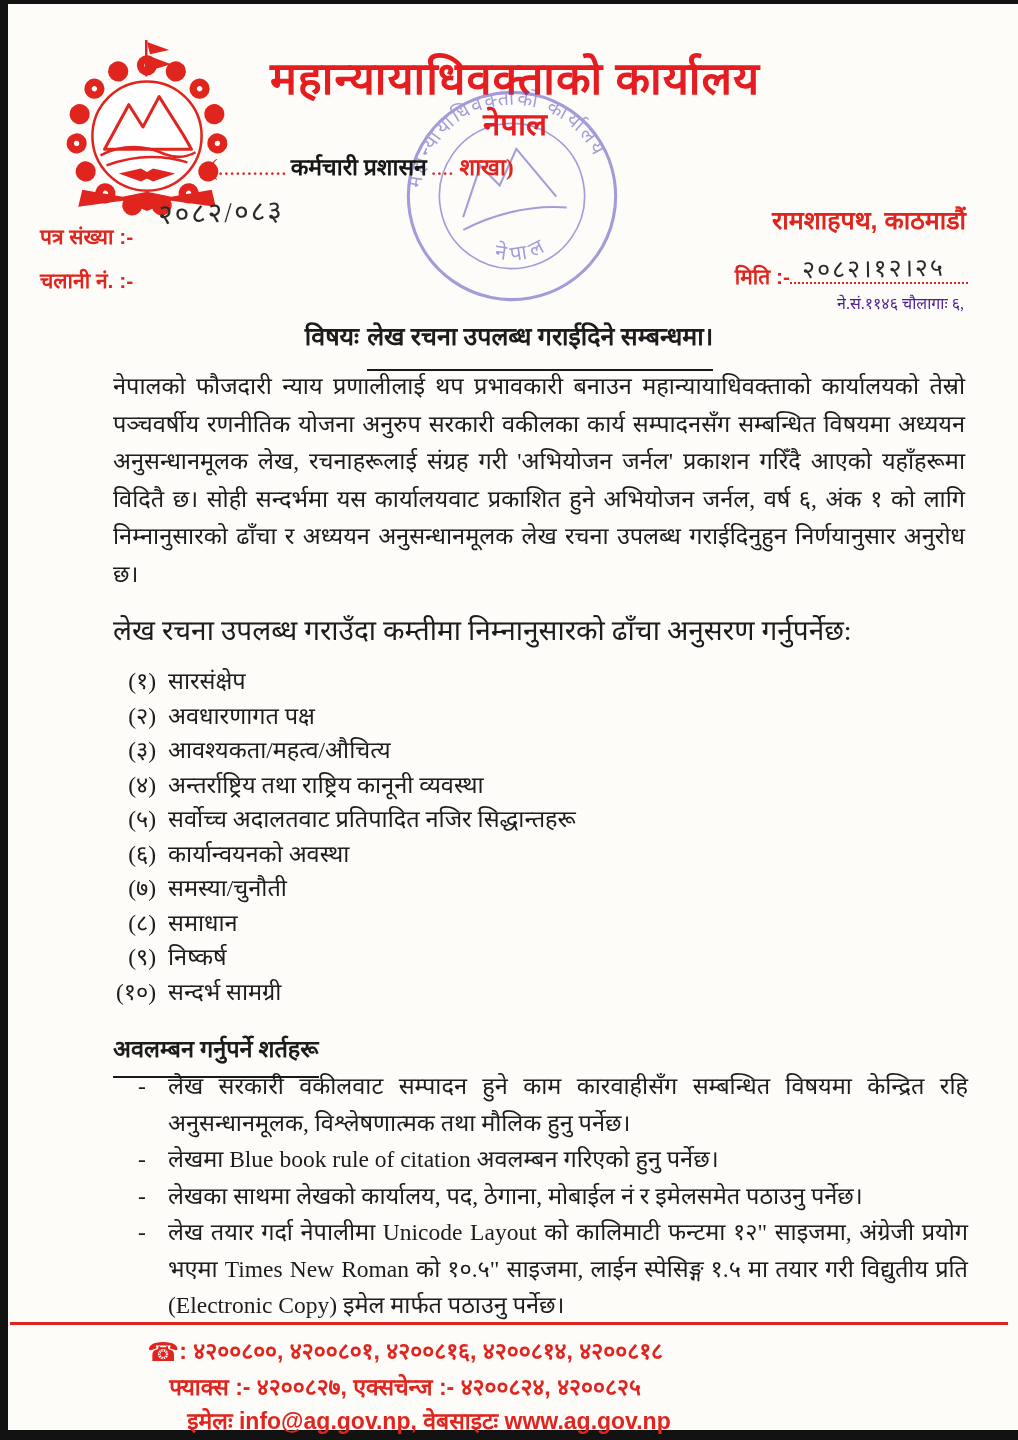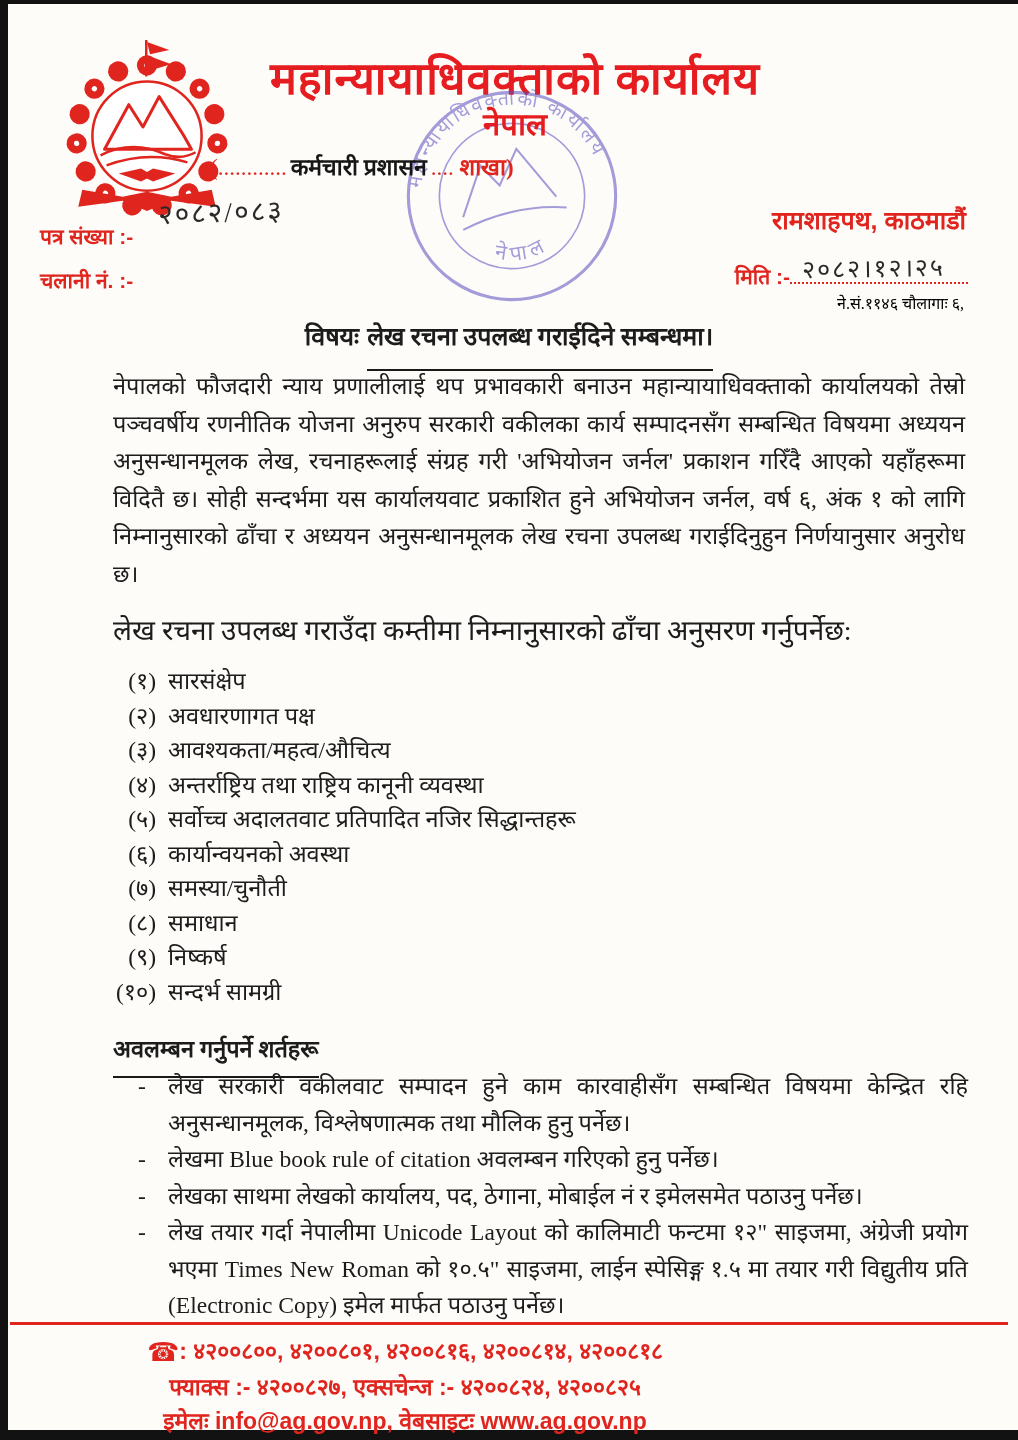--- a/index.html
+++ b/index.html
@@ -27,21 +27,21 @@
   .meta-label{position:absolute;font-size:21px;font-weight:bold;color:#e0251f;
               font-family:Liberation Sans, sans-serif;}
   .address{position:absolute;right:52px;top:202px;font-size:25px;font-weight:bold;color:#e0251f;
            font-family:"Liberation Sans","DejaVu Sans",sans-serif;}
   .date-row{position:absolute;right:50px;top:258px;font-size:21px;z-index:4;}
   .date-row .lbl{font-weight:bold;color:#e0251f;font-family:"Liberation Sans","DejaVu Sans",sans-serif;}
   .dotline{display:inline-block;position:relative;width:178px;height:24px;vertical-align:baseline;
            border-bottom:2px dotted #e0251f;}
   .dotline .hand{position:absolute;left:12px;bottom:-2px;font-size:25px;color:#2a2a2a;
                  white-space:nowrap;transform:rotate(-1deg);letter-spacing:2px;}
-  .date-sub{position:absolute;right:54px;top:292px;font-size:16px;color:#000000;}
+  .date-sub{position:absolute;right:54px;top:292px;font-size:16px;color:#4c1d95;}
   
   .subject{position:absolute;left:0;top:318px;width:1018px;text-align:center;
            font-size:25px;font-weight:bold;}
   .subject .ul{border-bottom:2.5px solid #191919;padding-bottom:19px;margin-left:8px;}
   
   .para1{position:absolute;left:113px;top:368px;width:852px;font-size:23.5px;
          line-height:37.5px;text-align:justify;}
   .para2{position:absolute;left:113px;top:610px;width:852px;font-size:28px;font-family:Liberation Serif, serif;}
   .fmt-list{position:absolute;left:92px;top:664px;font-size:23.5px;line-height:34.5px;}
   .fmt-row{display:flex;}
@@ -50,21 +50,21 @@
   .cond-head span{border-bottom:2px solid #191919;padding-bottom:14px;}
   .cond-list{position:absolute;left:138px;top:1068px;width:830px;font-size:23.5px;line-height:36.5px;}
   .cond-item{display:flex;}
   .cond-item .dash{width:30px;flex:none;text-align:left;}
   .cond-item .txt{flex:1;text-align:justify;}
   
   .footer-rule{position:absolute;left:10px;top:1322px;width:998px;height:3px;background:#e0251f;}
   .footer-line{position:absolute;left:0;width:810px;text-align:center;color:#e0251f;
                font-weight:bold;font-size:23px;
                font-family:"Liberation Sans","DejaVu Sans",sans-serif;}
-  .f1{top:1334px;} .f2{top:1370px;} .f3{top:1404px;}
+  .f1{top:1334px;} .f2{top:1370px;} .f3{top:1404px;margin-left:24px;}
   .phone-glyph{font-size:26px;vertical-align:-2px;}
 </style>
 </head>
 <body>
 
 <div class="page">
 
   <div class="edge-top"></div>
   <div class="edge-left"></div>
   <div class="edge-bottom"></div>

